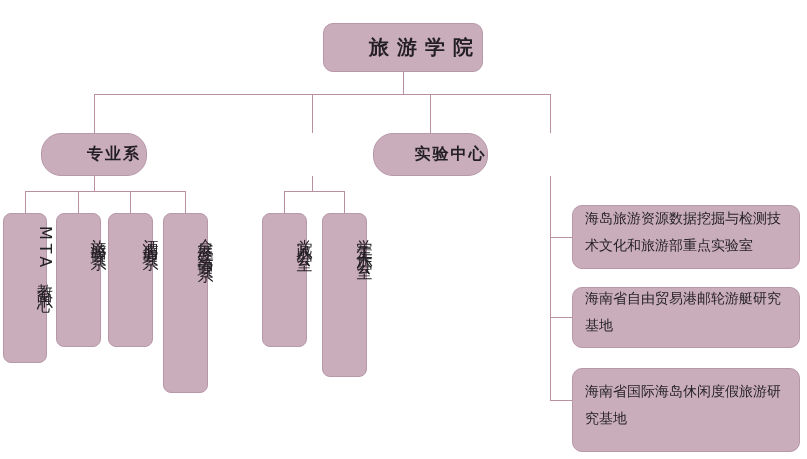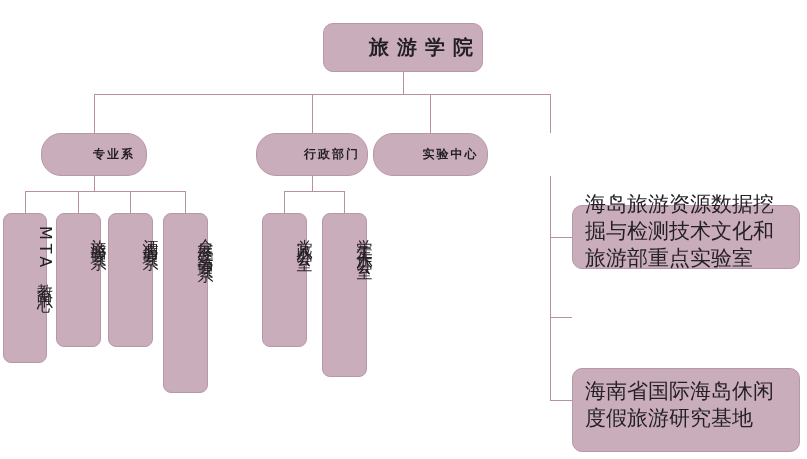--- a/index.html
+++ b/index.html
@@ -31,42 +31,42 @@
     display: flex;
     align-items: center;
     justify-content: center;
     color: var(--text);
     padding-left: 40px;
   }
   
   .node.root { border-radius: 10px; font-size: 20px; font-weight: 700; }
   .node.root span { letter-spacing: 8px; padding-left: 4px; white-space: nowrap; }
   
-  .node.l2 { border-radius: 20px; font-size: 12px; font-weight: 700; }
+  .node.l2 { border-radius: 20px; font-size: 16px; font-weight: 700; }
   .node.l2 span { letter-spacing: 2px; white-space: nowrap; }
   
   .node.vnode {
     border-radius: 8px;
     align-items: flex-start;
     font-size: 16px;
     font-weight: 400;
   }
   .node.vnode span {
     writing-mode: vertical-rl;
     text-orientation: mixed;
     padding-top: 12px;
     letter-spacing: 4px;
     line-height: 1;
   }
   
   .node.rnode {
     border-radius: 10px;
     justify-content: flex-start;
     text-align: left;
-    font-size: 21px;
+    font-size: 14px;
     font-weight: 400;
     line-height: 27px;
     padding: 2px 8px 13px 12px;
   }
 </style>
 </head>
 <body>
 
 <div class="chart">
 
@@ -94,23 +94,20 @@
   <div class="hline" style="left:550px; top:317px; width:22px;"></div>
   <div class="hline" style="left:550px; top:400px; width:22px;"></div>
 
   <div class="node root" style="left:323px; top:23px; width:160px; height:49px;">
     <span>旅游学院</span>
   </div>
 
   <div class="node l2" style="left:41px; top:133px; width:106px; height:43px;">
     <span>专业系</span>
   </div>
-  <div class="node l2" style="left:256px; top:133px; width:112px; height:43px;">
-    <span>行政部门</span>
-  </div>
   <div class="node l2" style="left:373px; top:133px; width:115px; height:43px;">
     <span>实验中心</span>
   </div>
 
   <div class="node vnode" style="left:3px; top:213px; width:44px; height:150px;">
     <span>MTA教育中心</span>
   </div>
   <div class="node vnode" style="left:56px; top:213px; width:45px; height:134px;">
     <span>旅游管理系</span>
   </div>
@@ -124,17 +121,20 @@
   <div class="node vnode" style="left:262px; top:213px; width:45px; height:134px;">
     <span>党政办公室</span>
   </div>
   <div class="node vnode" style="left:322px; top:213px; width:45px; height:164px;">
     <span>学生工作办公室</span>
   </div>
 
   <div class="node rnode" style="left:572px; top:205px; width:228px; height:64px;">
     <span>海岛旅游资源数据挖掘与检测技术文化和旅游部重点实验室</span>
   </div>
+  <div class="node rnode" style="left:572px; top:287px; width:228px; height:61px;">
+    <span>海南省自由贸易港邮轮游艇研究基地</span>
+  </div>
   <div class="node rnode" style="left:572px; top:368px; width:228px; height:84px;">
     <span>海南省国际海岛休闲度假旅游研究基地</span>
   </div>
 
 </div>
 
 </body></html>

